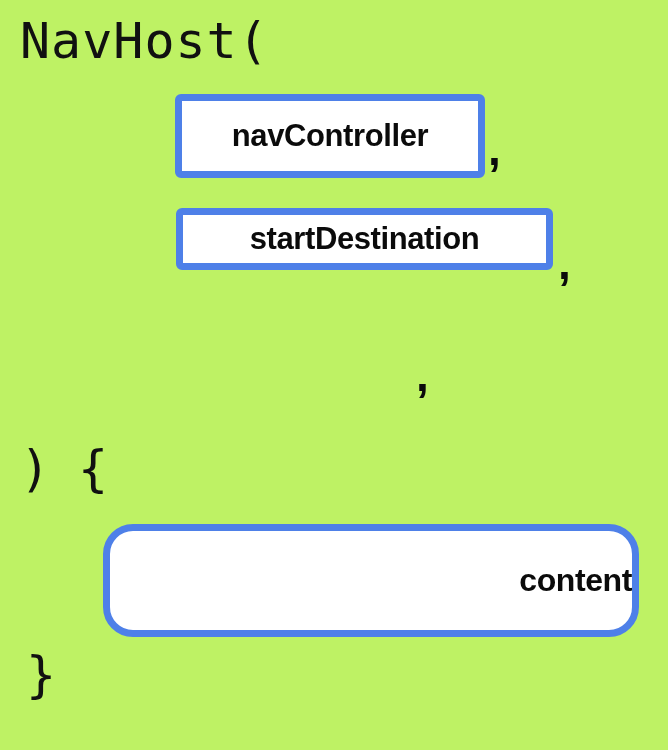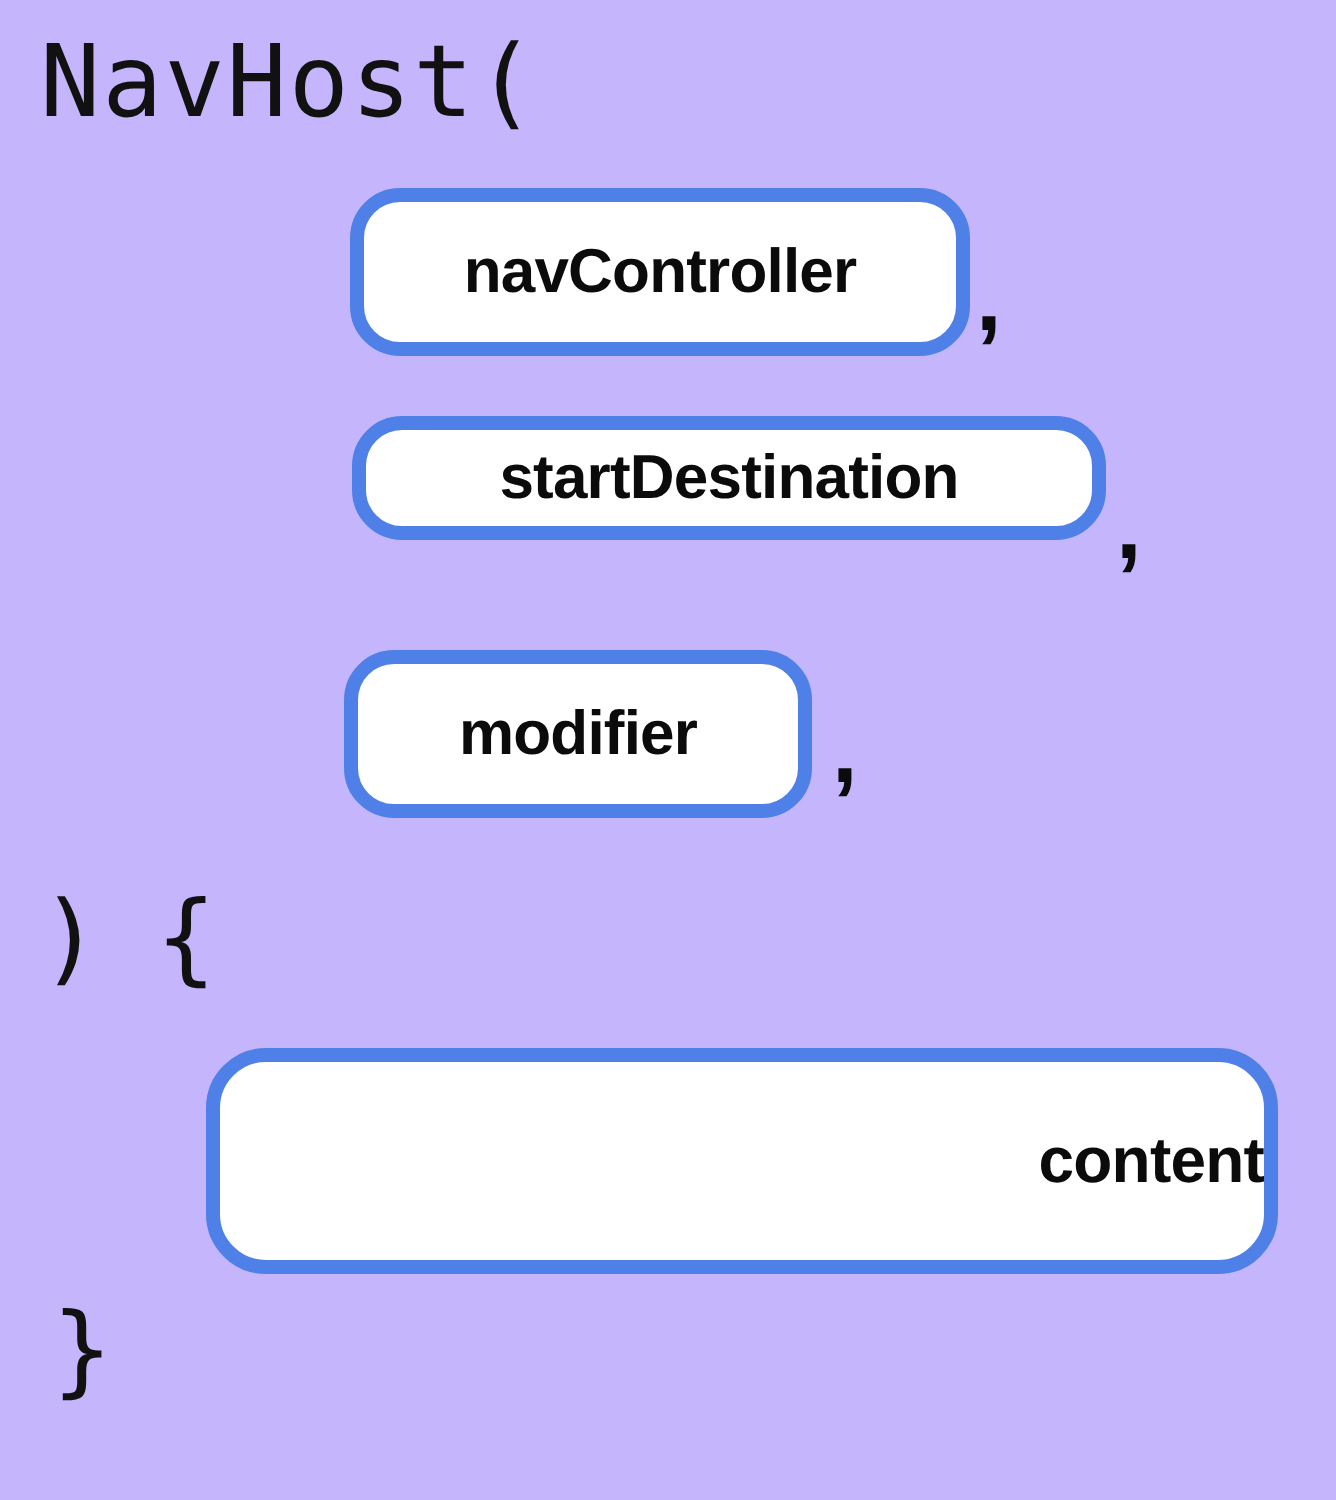--- a/index.html
+++ b/index.html
@@ -4,21 +4,21 @@
 <style>
   html, body {
     margin: 0;
     padding: 0;
     background: #ffffff;
   }
   #canvas {
     position: relative;
     width: 668px;
     height: 750px;
-    background: #c4b5fd;
+    background: #bef264;
     overflow: hidden;
     font-family: "Liberation Sans", sans-serif;
   }
 
   
   .code-token {
     position: absolute;
     font-family: "DejaVu Sans Mono", "Liberation Mono", monospace;
     font-weight: 400;
     color: #111111;
@@ -30,21 +30,21 @@
   #token-paren    { left: 20px;  top: 444px; font-size: 50px; }
   #token-brace-open { left: 78px; top: 444px; font-size: 50px; }
   #token-brace-close { left: 26px; top: 650px; font-size: 50px; }
 
   
   .param-box {
     position: absolute;
     box-sizing: border-box;
     background: #ffffff;
     border: 7px solid #4e80e8;
-    border-radius: 25px;
+    border-radius: 6px;
     display: flex;
     align-items: center;
     justify-content: center;
   }
   .param-label {
     font-family: "Liberation Sans", sans-serif;
     font-weight: 700;
     font-size: 31px;
     color: #0b0b0b;
     letter-spacing: -0.4px;
@@ -80,23 +80,20 @@
   <div class="param-box" id="box-navcontroller">
     <span class="param-label">navController</span>
   </div>
   <span class="comma" id="comma-1">,</span>
 
   <div class="param-box" id="box-startdestination">
     <span class="param-label">startDestination</span>
   </div>
   <span class="comma" id="comma-2">,</span>
 
-  <div class="param-box" id="box-modifier">
-    <span class="param-label">modifier</span>
-  </div>
   <span class="comma" id="comma-3">,</span>
 
   <div class="code-token" id="token-paren">)</div>
   <div class="code-token" id="token-brace-open">{</div>
 
   <div class="param-box" id="box-content">
     <span class="param-label">content</span>
   </div>
 
   <div class="code-token" id="token-brace-close">}</div>

